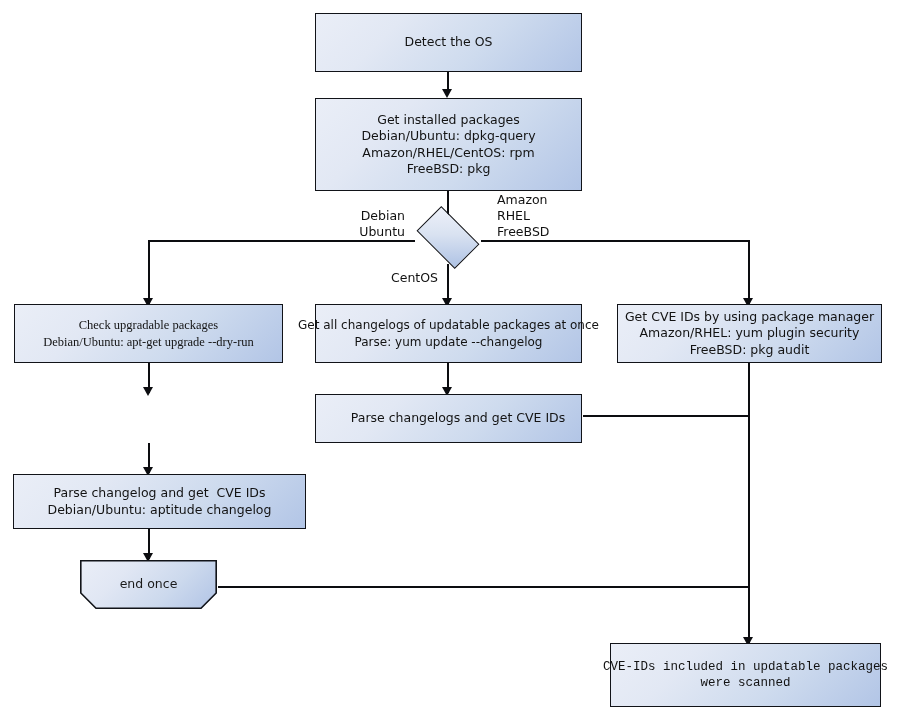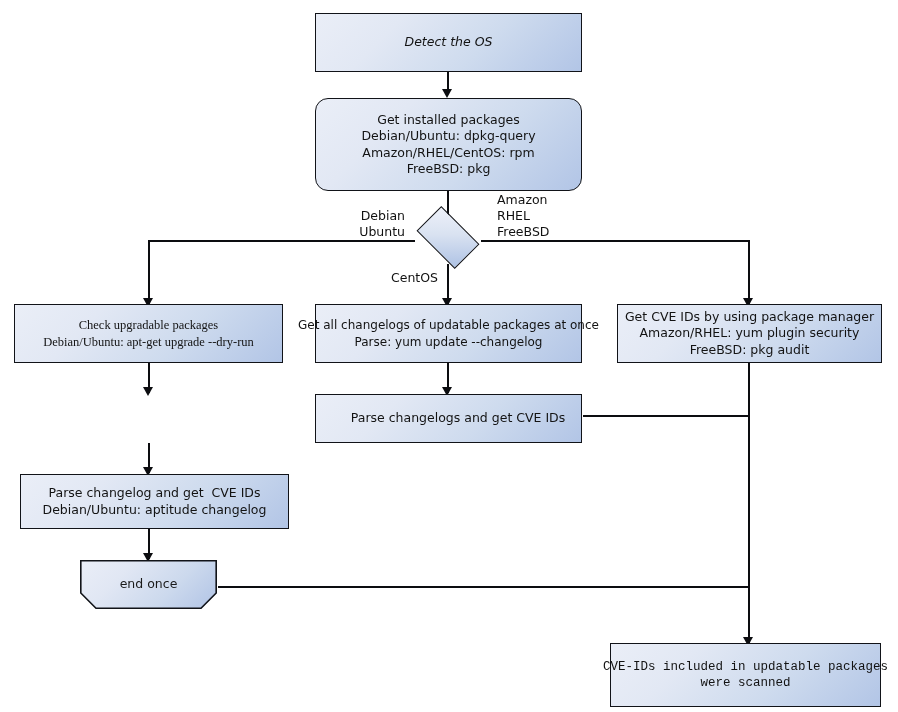--- a/index.html
+++ b/index.html
@@ -120,25 +120,25 @@
 
   <div class="line h" style="left:218px;top:586px;width:532px;"></div>
 
   <div class="edge-label" style="left:497px;top:192px;width:110px;">Amazon
 RHEL
 FreeBSD</div>
   <div class="edge-label right-al" style="left:318px;top:208px;width:87px;">Debian
 Ubuntu</div>
   <div class="edge-label right-al" style="left:345px;top:270px;width:93px;">CentOS</div>
 
-  <div class="node" style="left:315px;top:13px;width:267px;height:59px;font-style:italic;">
+  <div class="node" style="left:315px;top:13px;width:267px;height:59px;">
     <span class="txt">Detect the OS</span>
   </div>
 
-  <div class="node" style="left:315px;top:98px;width:267px;height:93px;border-radius:13px;">
+  <div class="node" style="left:315px;top:98px;width:267px;height:93px;">
     <span class="txt">Get installed packages
 Debian/Ubuntu: dpkg-query
 Amazon/RHEL/CentOS: rpm
 FreeBSD: pkg</span>
   </div>
 
   <div class="diamond" style="left:421px;top:220px;width:52px;height:33px;"></div>
 
   <div class="node" style="left:14px;top:304px;width:269px;height:59px;font-family:Liberation Serif, serif;">
     <span class="txt">Check upgradable packages
@@ -154,21 +154,21 @@
     <span class="txt">Get CVE IDs by using package manager
 Amazon/RHEL: yum plugin security
 FreeBSD: pkg audit</span>
   </div>
 
 
   <div class="node" style="left:315px;top:394px;width:267px;height:49px;padding-left:19px;">
     <span class="txt">Parse changelogs and get CVE IDs</span>
   </div>
 
-  <div class="node" style="left:20px;top:474px;width:269px;height:55px;">
+  <div class="node" style="left:13px;top:474px;width:293px;height:55px;">
     <span class="txt">Parse changelog and get  CVE IDs
 Debian/Ubuntu: aptitude changelog</span>
   </div>
 
   <div class="loopwrap loop-end" style="left:80px;top:560px;width:137px;height:49px;">
     <div class="shp"></div>
     <svg viewBox="0 0 137 49" preserveAspectRatio="none">
       <polygon points="0.8,0.8 136.2,0.8 136.2,33 121,48.2 16,48.2 0.8,33" fill="none" stroke="#111318" stroke-width="1.6"></polygon>
     </svg>
     <span class="lbl">end once</span>

